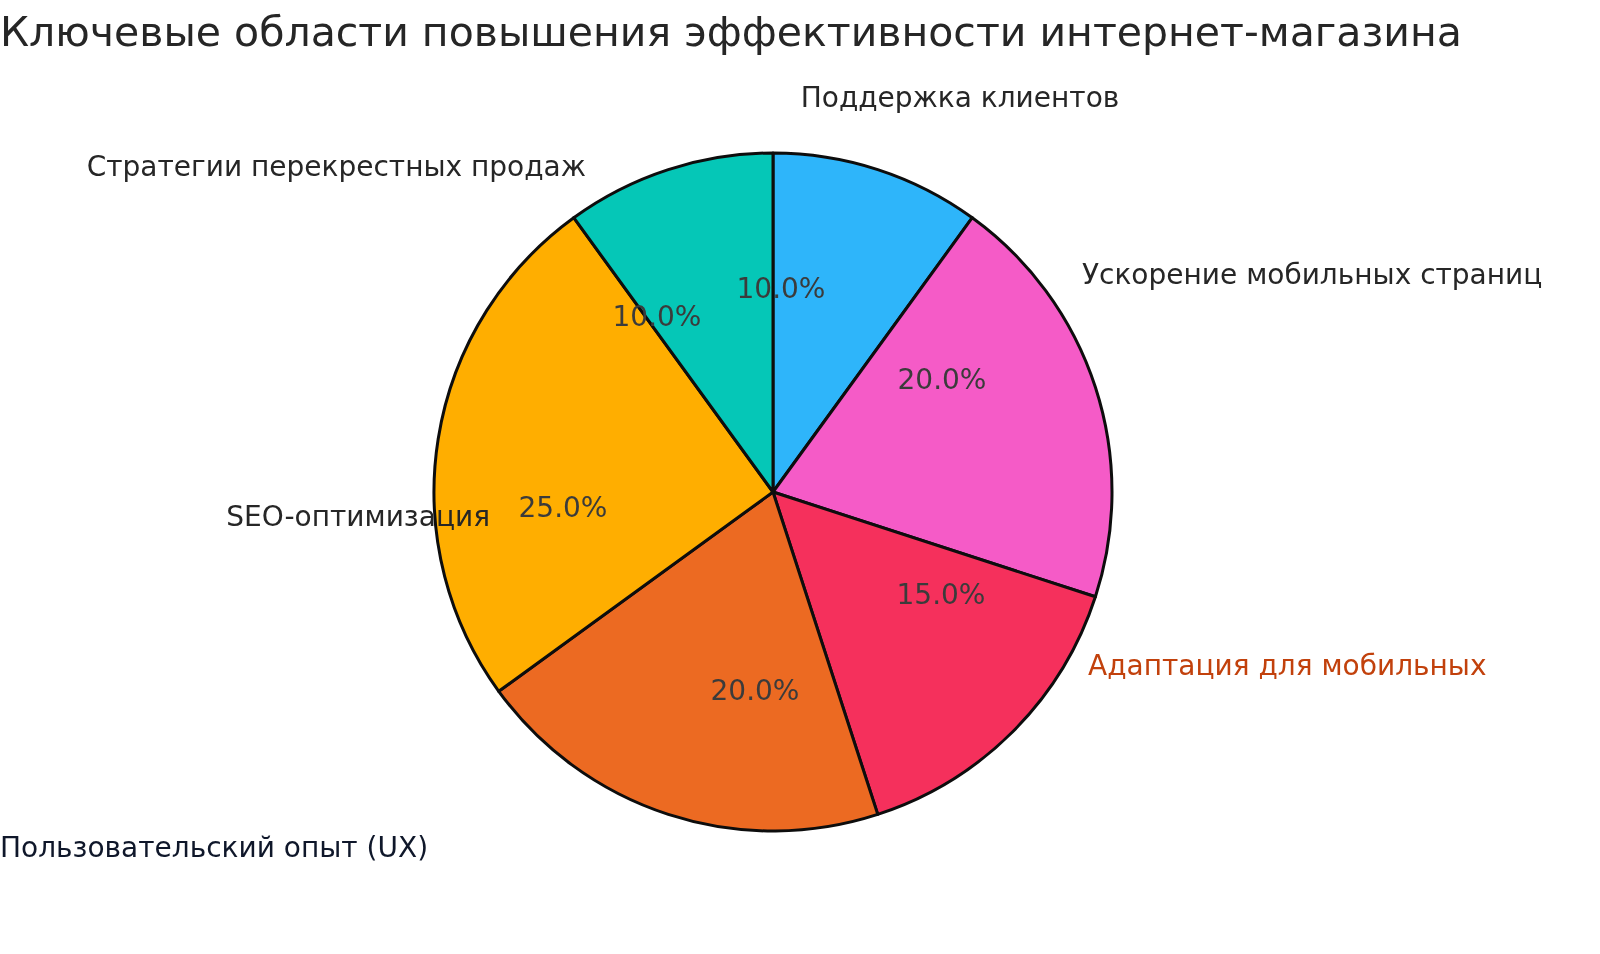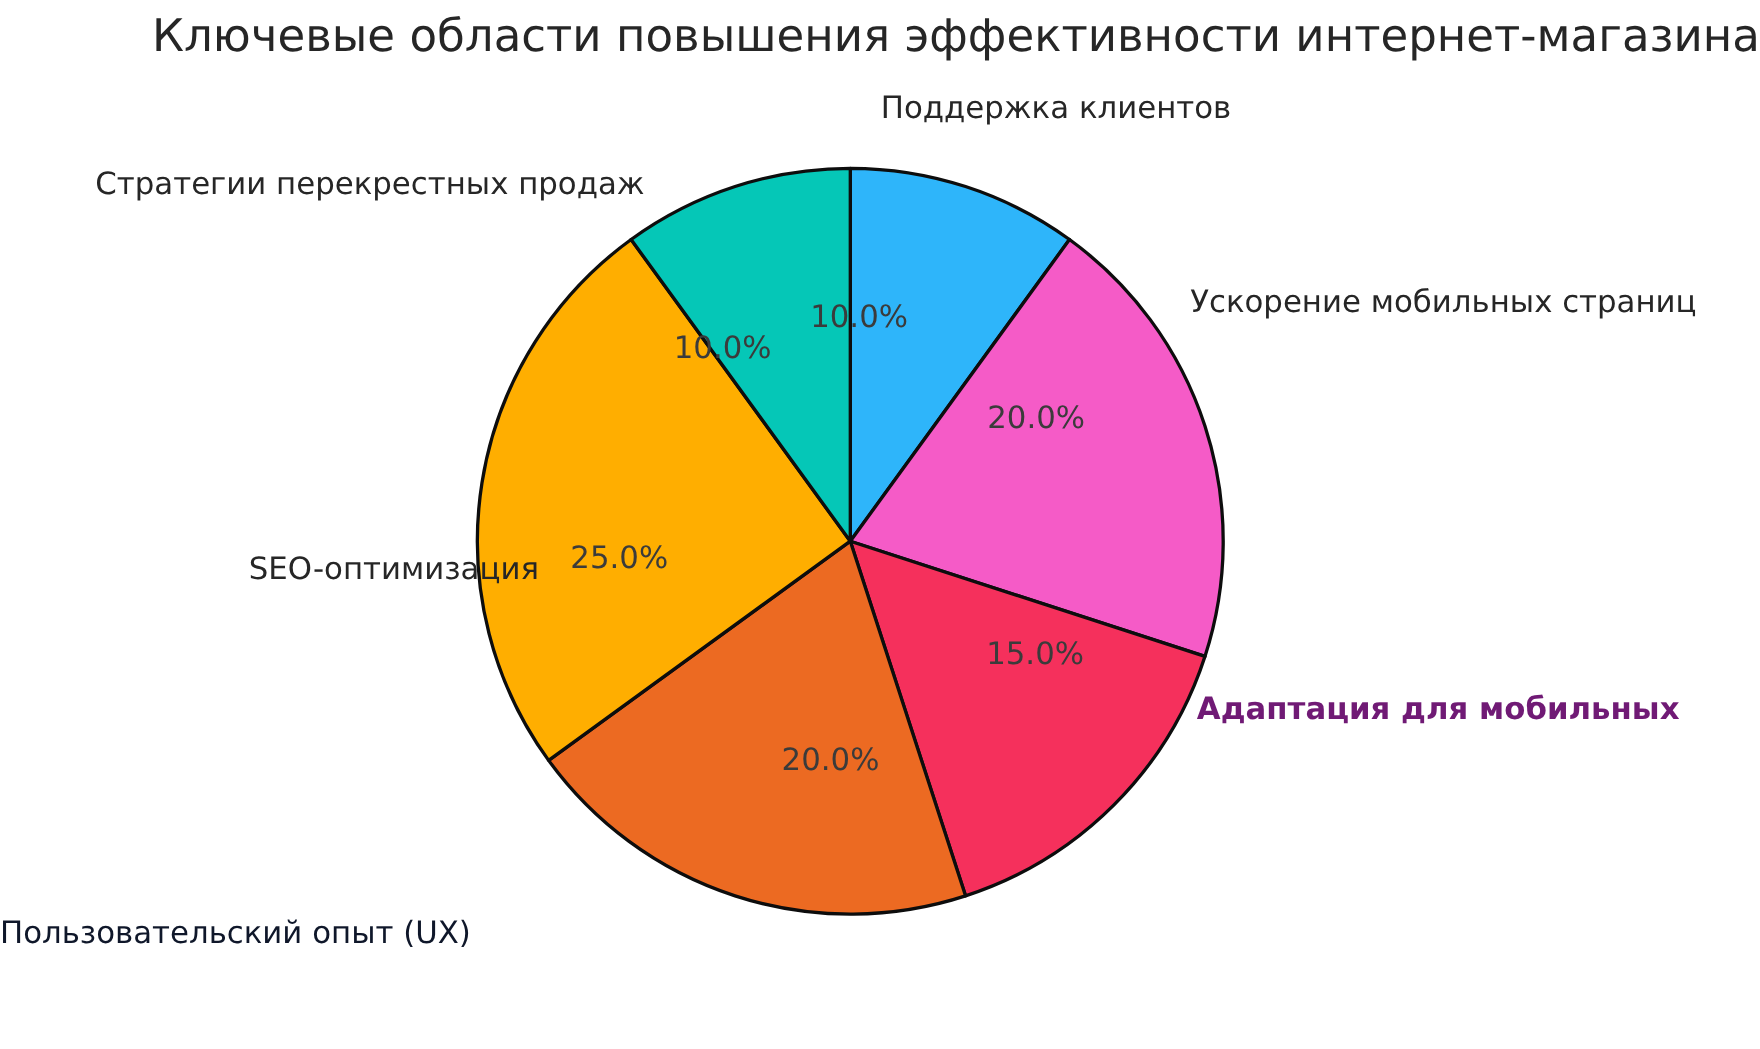--- a/index.html
+++ b/index.html
@@ -21,21 +21,21 @@
     width: 1600px;
     height: 954px;
     background: #ffffff;
   }
 
   #chart-title {
     position: absolute;
     top: 8px;
     left: 0;
     width: 1600px;
-    text-align: right;
+    text-align: left;
     font-size: 41px;
     font-weight: 400;
     color: #262626;
     letter-spacing: 0px;
     white-space: nowrap;
   }
 
   #pie-svg {
     position: absolute;
     left: 0;
@@ -86,19 +86,19 @@
         <text x="941" y="596" class="pct-text" fill="#3b3b3b">15.0%</text>
         <text x="755" y="692" class="pct-text" fill="#3b3b3b">20.0%</text>
         <text x="563" y="509" class="pct-text" fill="#3b3b3b">25.0%</text>
         <text x="657" y="318" class="pct-text" fill="#3b3b3b">10.0%</text>
       </g>
   </svg>
 
   <div id="labels-layer">
       <div class="cat-label" style="color: rgb(38, 38, 38); top: 83px; left: 0px; width: 1920px; text-align: center;">Поддержка клиентов</div>
       <div class="cat-label" style="color: rgb(38, 38, 38); top: 260px; left: 1082px;">Ускорение мобильных страниц</div>
-      <div class="cat-label" style="color: #701a75; top: 630px; left: 1088px; font-weight: bold;">Адаптация для мобильных</div>
+      <div class="cat-label" style="color: #c2410c; top: 651px; left: 1088px;">Адаптация для мобильных</div>
       <div class="cat-label" style="color: #0f172a; top: 833px; left: 0px; width: 1010px; text-align: left;">Пользовательский опыт (UX)</div>
       <div class="cat-label" style="color: rgb(38, 38, 38); top: 502px; left: 0px; width: 490px; text-align: right;">SEO-оптимизация</div>
       <div class="cat-label" style="color: rgb(38, 38, 38); top: 152px; left: 0px; width: 586px; text-align: right;">Стратегии перекрестных продаж</div>
     </div>
 
 </div>
 
 </body></html>

